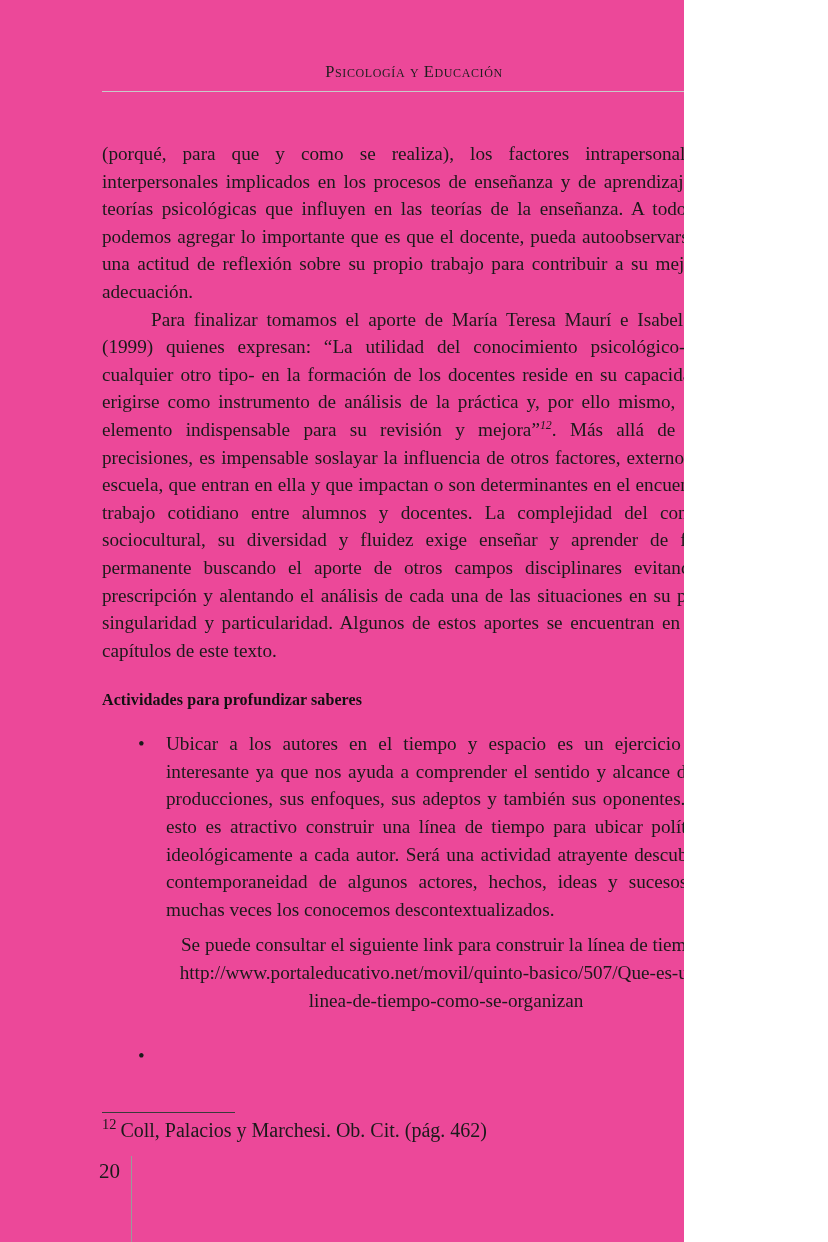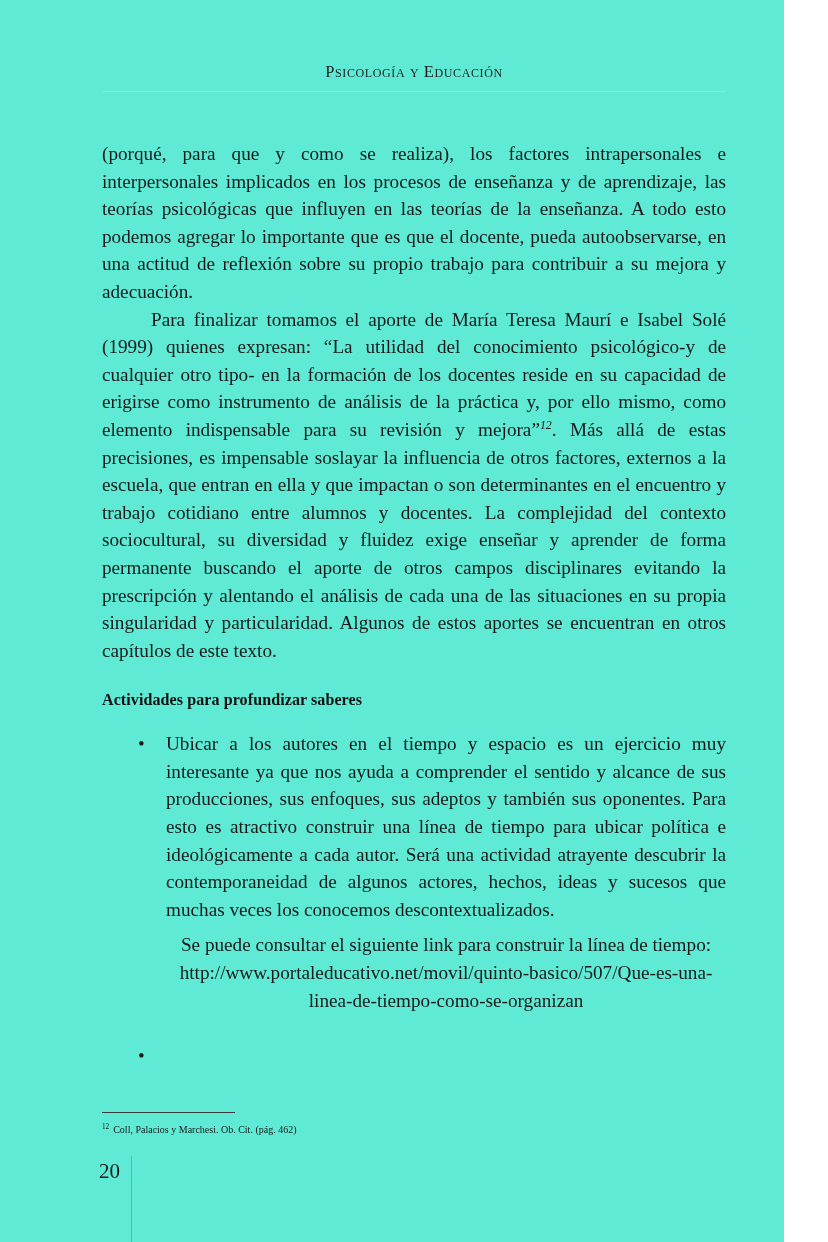--- a/index.html
+++ b/index.html
@@ -8,23 +8,23 @@
     background: #ffffff;
   }
 
   body {
     font-family: "Liberation Serif", "DejaVu Serif", serif;
     color: #1a1a1a;
   }
 
   #page {
     position: relative;
-    width: 784px;
+    width: 684px;
     height: 1242px;
-    background: #5eead4;
+    background: #ec4899;
     overflow: hidden;
   }
 
   
   .running-head {
     position: absolute;
     left: 102px;
     top: 62px;
     width: 624px;
     text-align: center;
@@ -132,21 +132,21 @@
     width: 133px;
     height: 1px;
     background: #3a3a3a;
   }
 
   .footnote {
     position: absolute;
     left: 102px;
     top: 1120px;
     width: 624px;
-    font-size: 10px;
+    font-size: 20px;
     line-height: 20px;
     color: #1a1a1a;
   }
 
   .footnote sup {
     font-size: 0.72em;
     vertical-align: super;
     line-height: 0;
     margin-right: 4px;
   }

